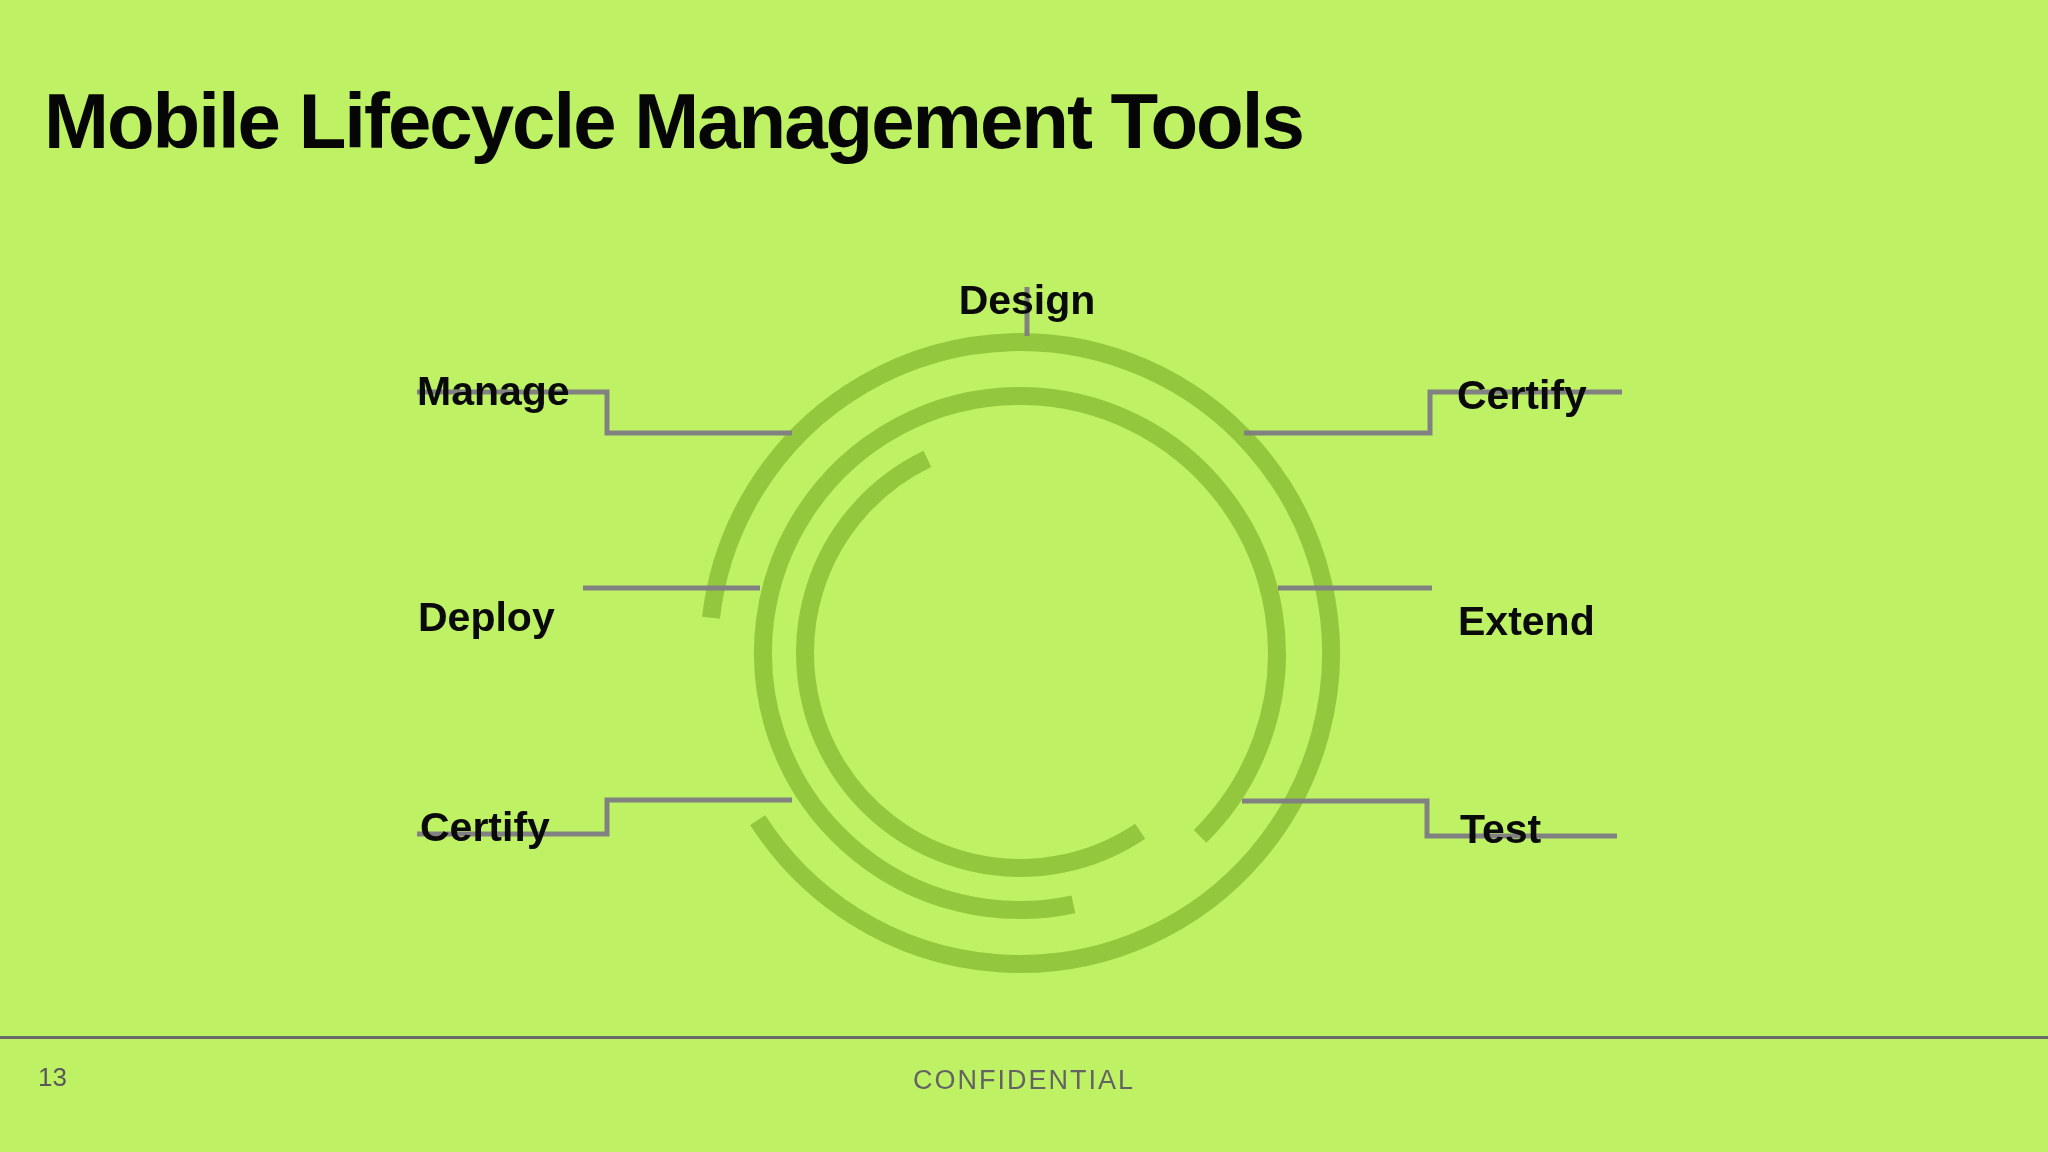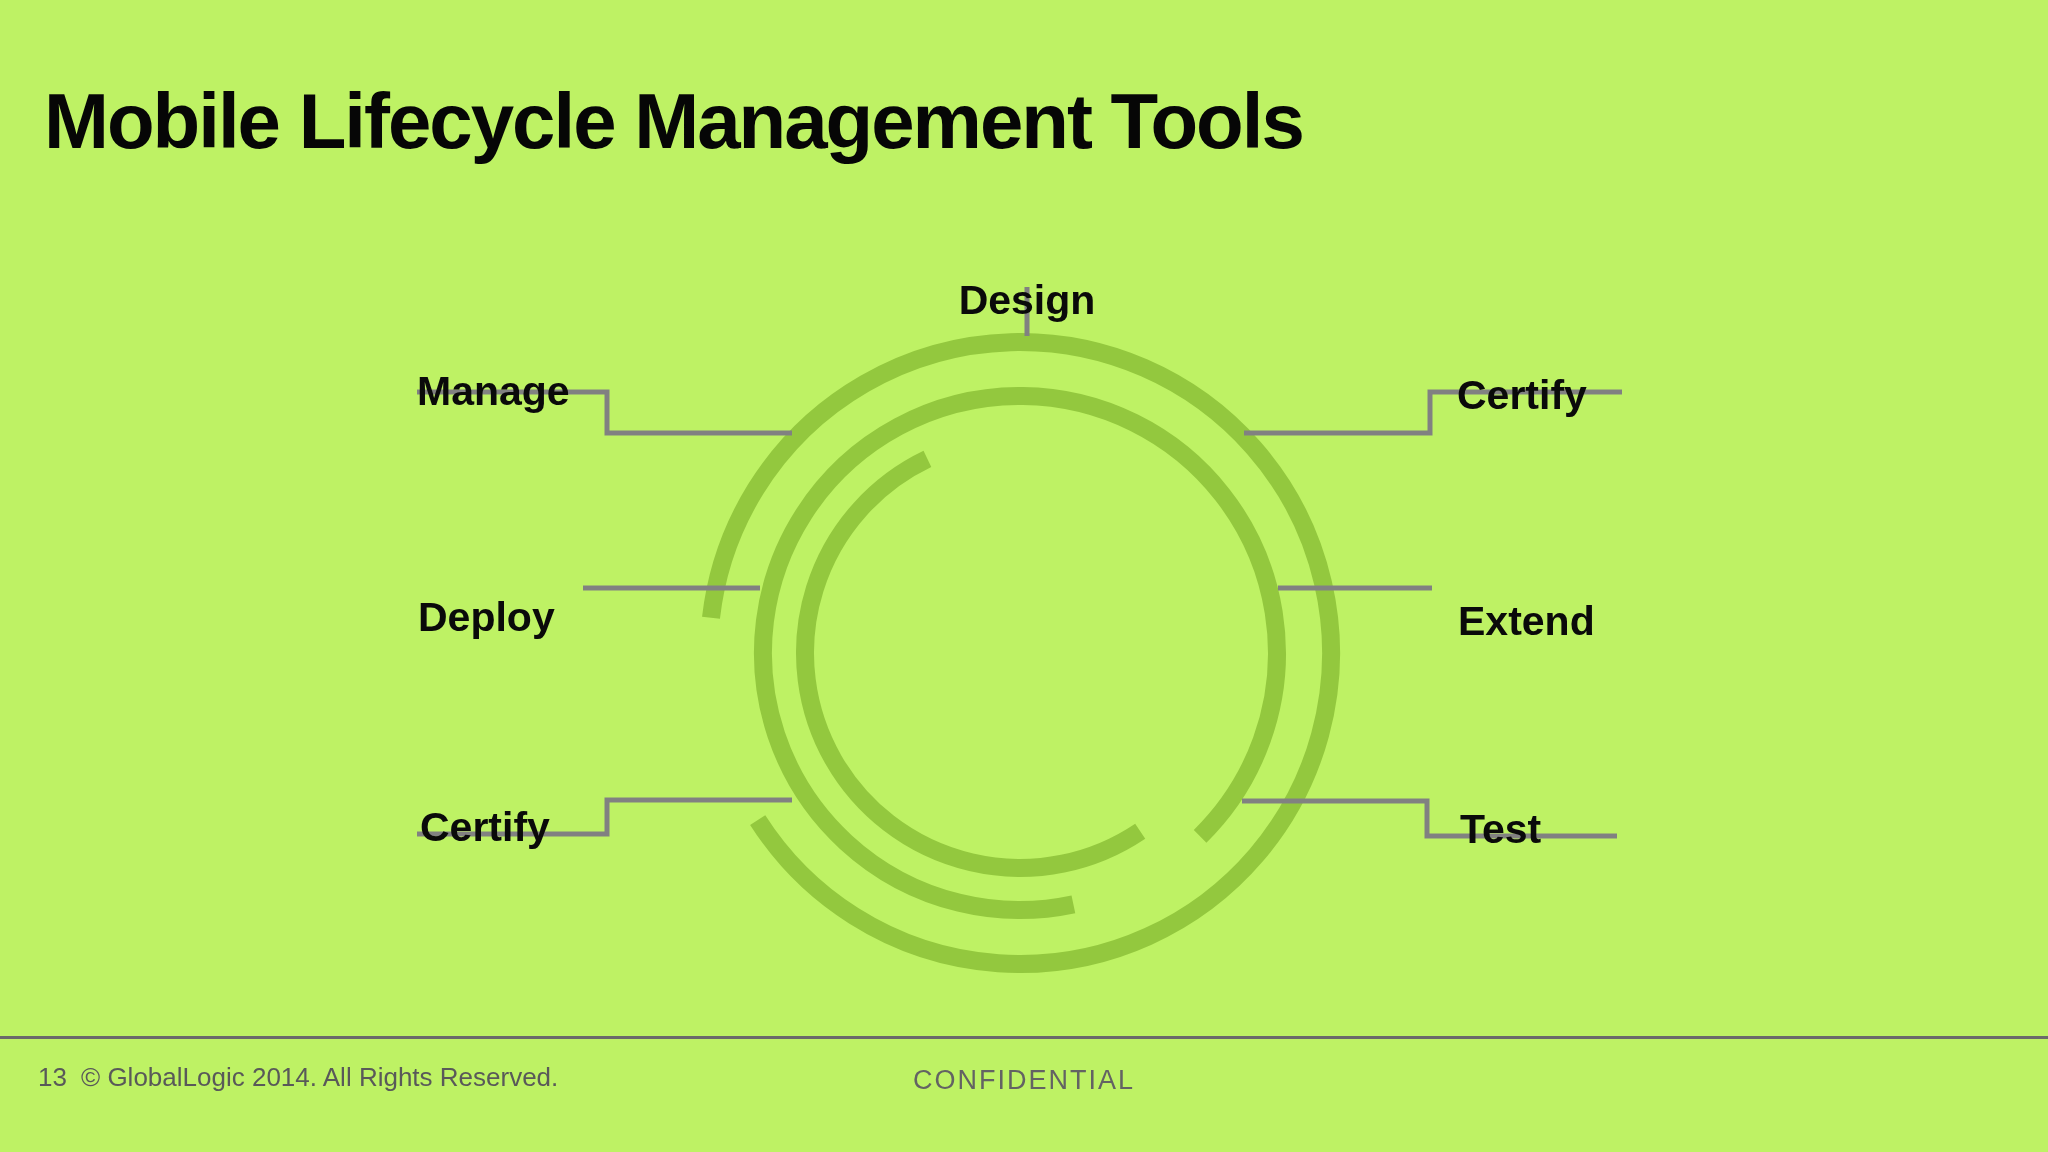--- a/index.html
+++ b/index.html
@@ -105,17 +105,16 @@
   <div class="stage-label lbl-manage">Manage</div>
   <div class="stage-label lbl-develop">Certify</div>
   <div class="stage-label lbl-deploy">Deploy</div>
   <div class="stage-label lbl-extend">Extend</div>
   <div class="stage-label lbl-certify">Certify</div>
   <div class="stage-label lbl-test">Test</div>
 
   <div class="footer-divider"></div>
 
   <div class="footer-text page-number">13</div>
-  <div class="footer-text copyright">© GlobalLogic 2014. All Rights Reserved.</div>
   <div class="footer-text confidential">CONFIDENTIAL</div>
 
 
 </div>
 
 </body></html>

